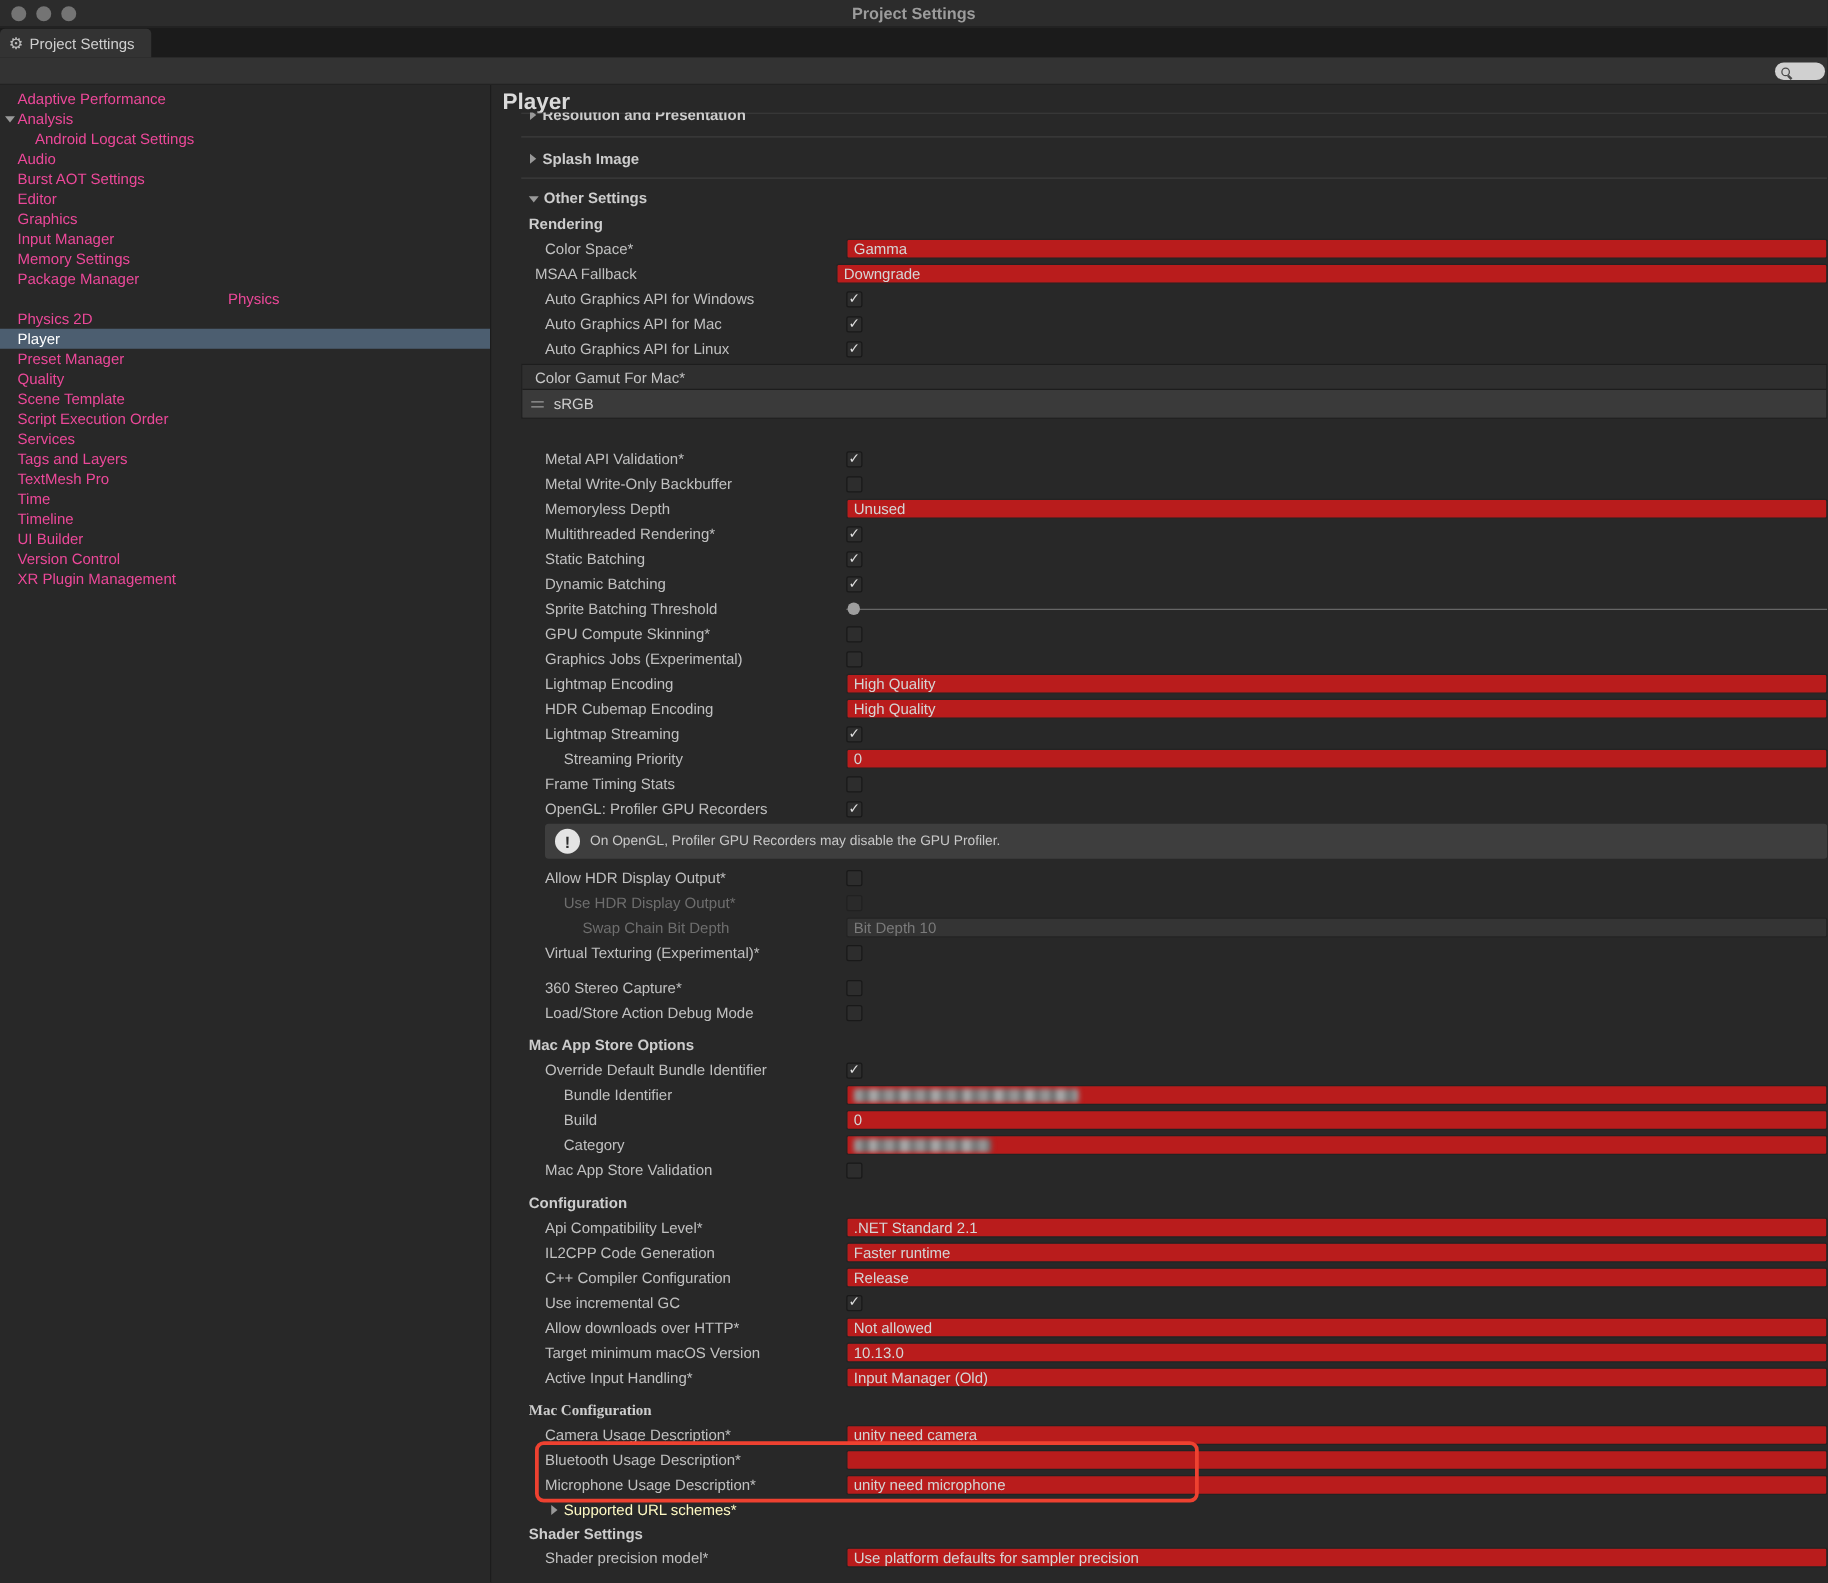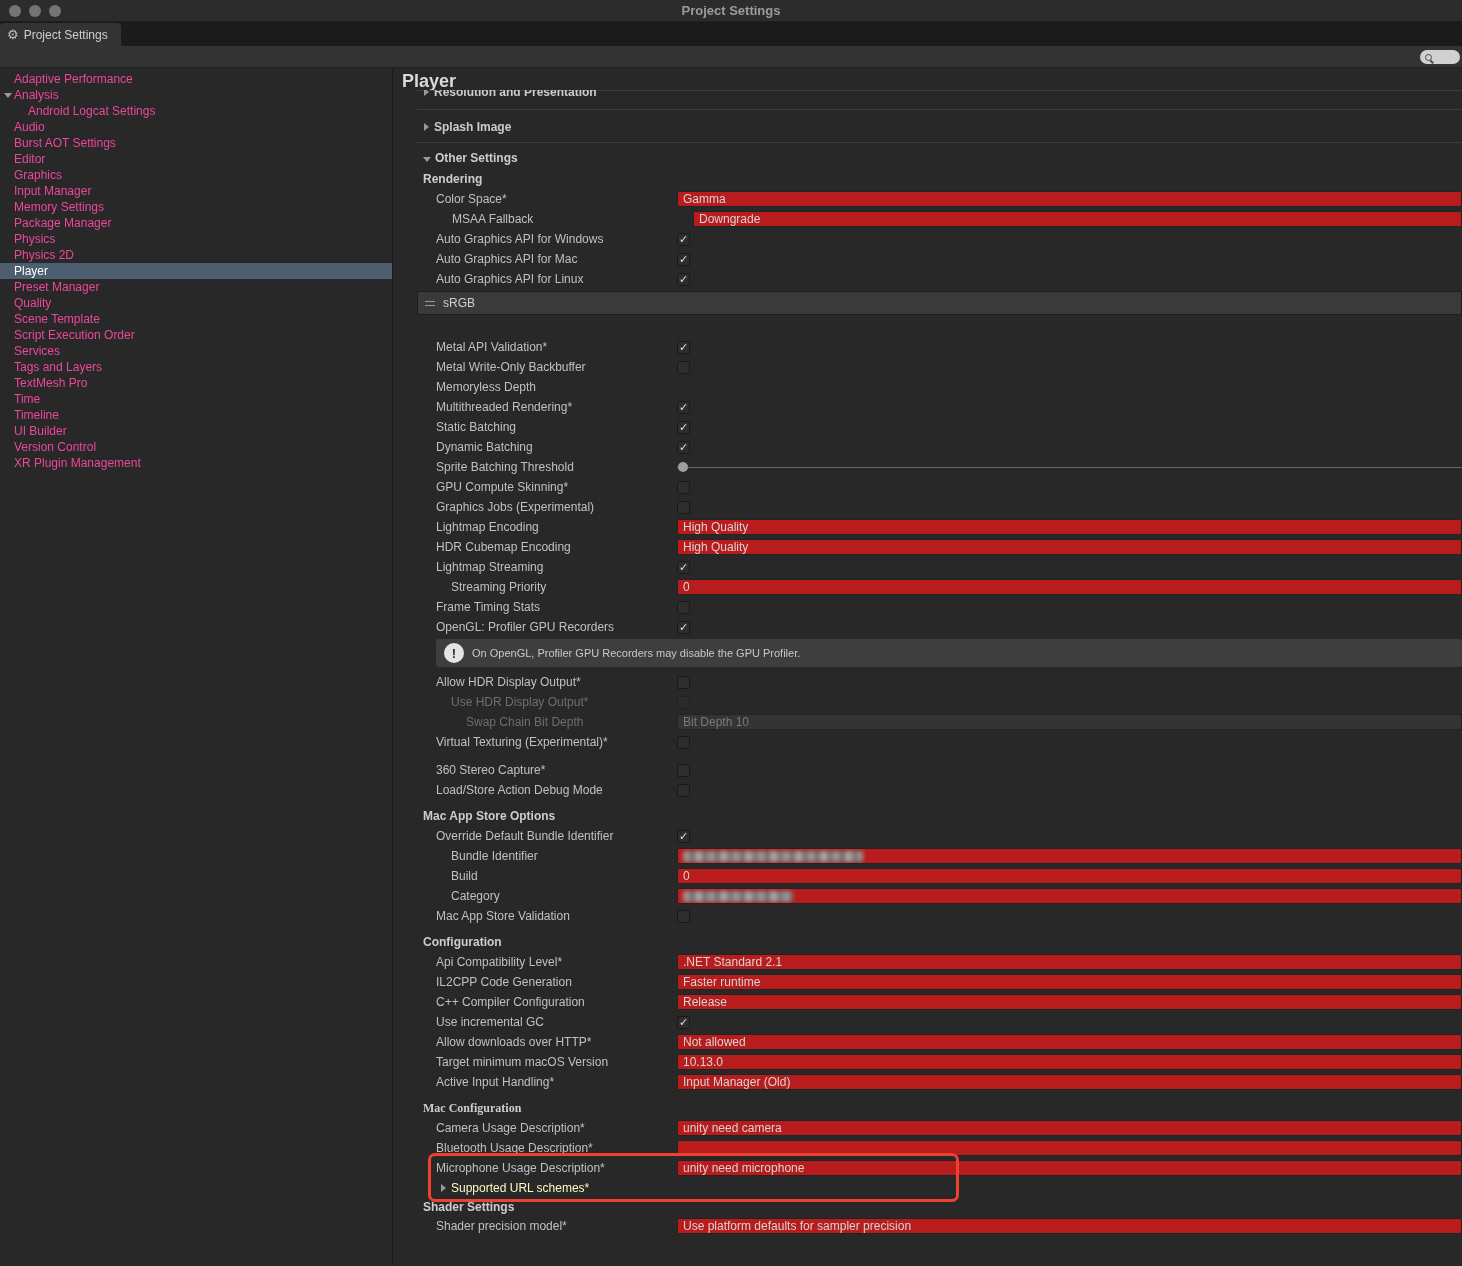--- a/index.html
+++ b/index.html
@@ -117,21 +117,21 @@
       </div>
       <div class="sb-item" style="padding-left: 14px;">
         <span>Input Manager</span>
       </div>
       <div class="sb-item" style="padding-left: 14px;">
         <span>Memory Settings</span>
       </div>
       <div class="sb-item" style="padding-left: 14px;">
         <span>Package Manager</span>
       </div>
-      <div class="sb-item" style="padding-left: 14px;">
+      <div class="sb-item" style="padding-left: 14px; justify-content: center;">
         <span>Physics</span>
       </div>
       <div class="sb-item" style="padding-left: 14px;">
         <span>Physics 2D</span>
       </div>
       <div class="sb-item selected" style="padding-left: 14px;">
         <span>Player</span>
       </div>
       <div class="sb-item" style="padding-left: 14px;">
         <span>Preset Manager</span>
@@ -193,21 +193,21 @@
         </div>
         <div class="row setting">
           <span class="label" style="margin-left: 13px; width: 241px;">Color Space*</span>
           <div class="control">
             <div class="field dropdown">
               <span>Gamma</span>
             </div>
           </div>
         </div>
         <div class="row setting">
-          <span class="label" style="margin-left: 29px; width: 241px;">MSAA Fallback</span>
+          <span class="label" style="margin-left: 5px; width: 241px;">MSAA Fallback</span>
           <div class="control">
             <div class="field dropdown">
               <span>Downgrade</span>
             </div>
           </div>
         </div>
         <div class="row setting">
           <span class="label" style="margin-left: 13px; width: 241px;">Auto Graphics API  for Windows</span>
           <div class="control">
             <div class="checkbox checked">✓</div>
@@ -219,20 +219,23 @@
             <div class="checkbox checked">✓</div>
           </div>
         </div>
         <div class="row setting">
           <span class="label" style="margin-left: 13px; width: 241px;">Auto Graphics API  for Linux</span>
           <div class="control">
             <div class="checkbox checked">✓</div>
           </div>
         </div>
         <div class="listbox">
+          <div class="lb-header">
+            <span>Color Gamut For Mac*</span>
+          </div>
           <div class="lb-item">
             <span class="drag-handle">
               <i></i>
               <i></i>
             </span>
             <span>sRGB</span>
           </div>
         </div>
         <div class="spacer" style="height: 22px;"></div>
         <div class="row setting">
@@ -242,20 +245,25 @@
           </div>
         </div>
         <div class="row setting">
           <span class="label" style="margin-left: 13px; width: 241px;">Metal Write-Only Backbuffer</span>
           <div class="control">
             <div class="checkbox"></div>
           </div>
         </div>
         <div class="row setting">
           <span class="label" style="margin-left: 13px; width: 241px;">Memoryless Depth</span>
+          <div class="control">
+            <div class="field dropdown">
+              <span>Unused</span>
+            </div>
+          </div>
         </div>
         <div class="row setting">
           <span class="label" style="margin-left: 13px; width: 241px;">Multithreaded Rendering*</span>
           <div class="control">
             <div class="checkbox checked">✓</div>
           </div>
         </div>
         <div class="row setting">
           <span class="label" style="margin-left: 13px; width: 241px;">Static Batching</span>
           <div class="control">

